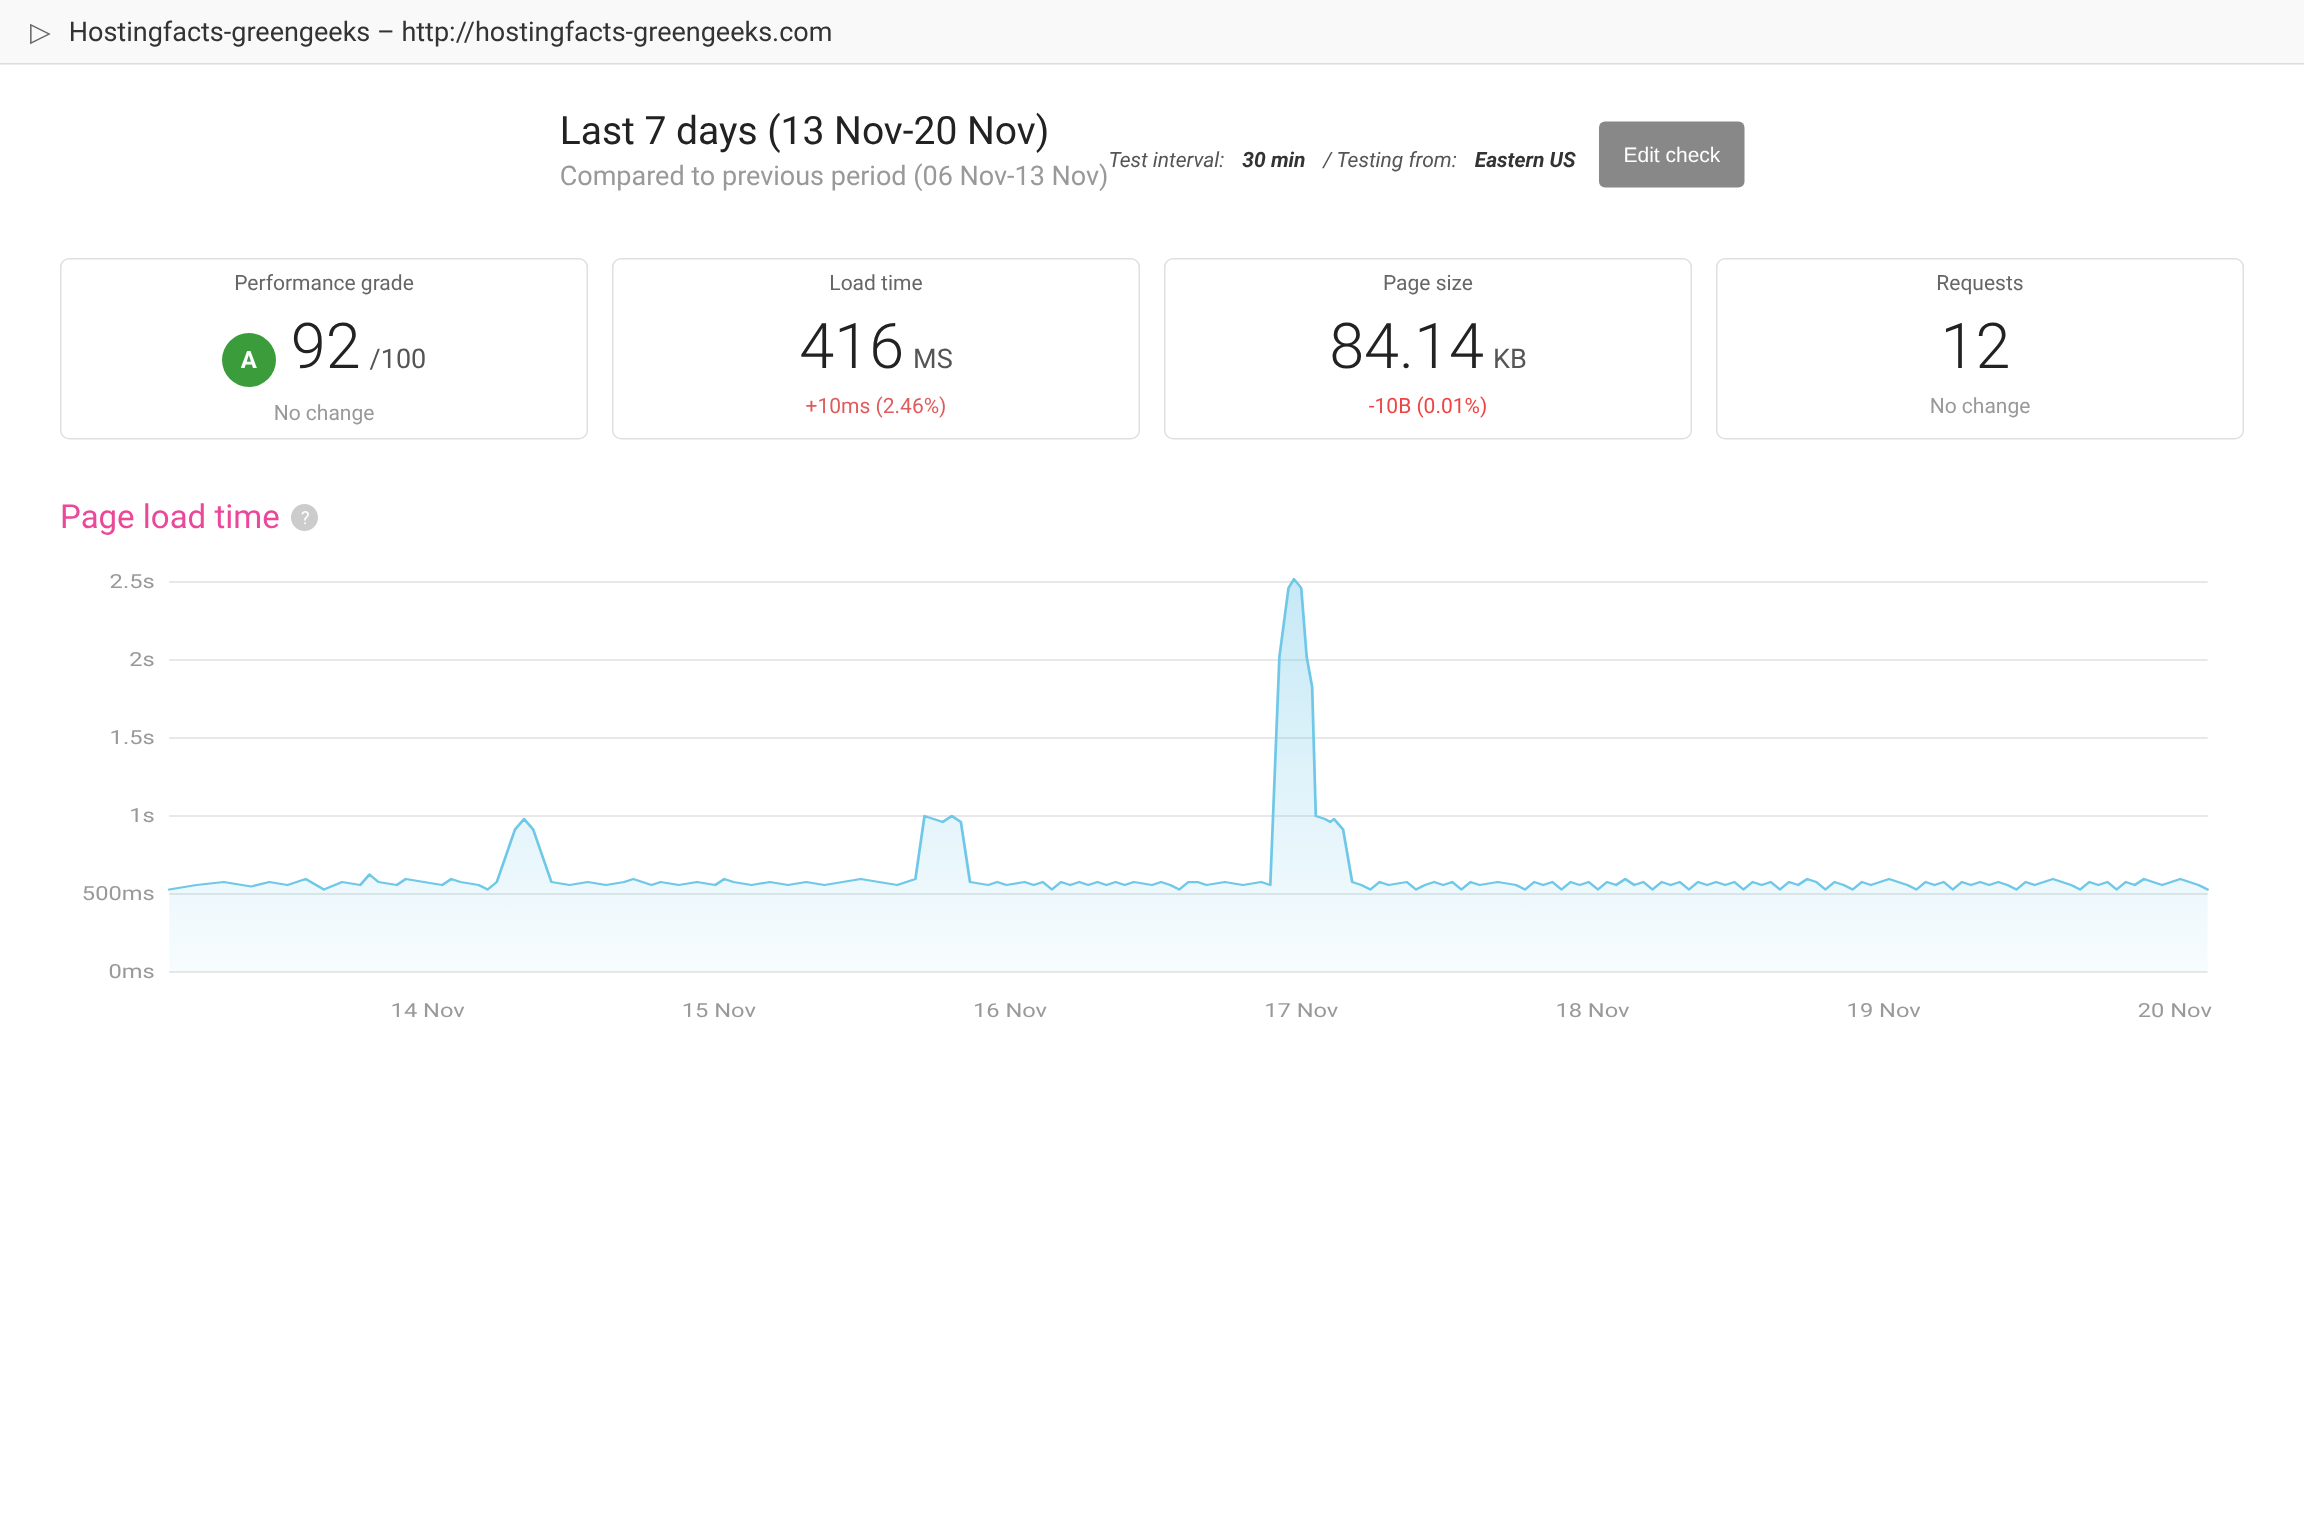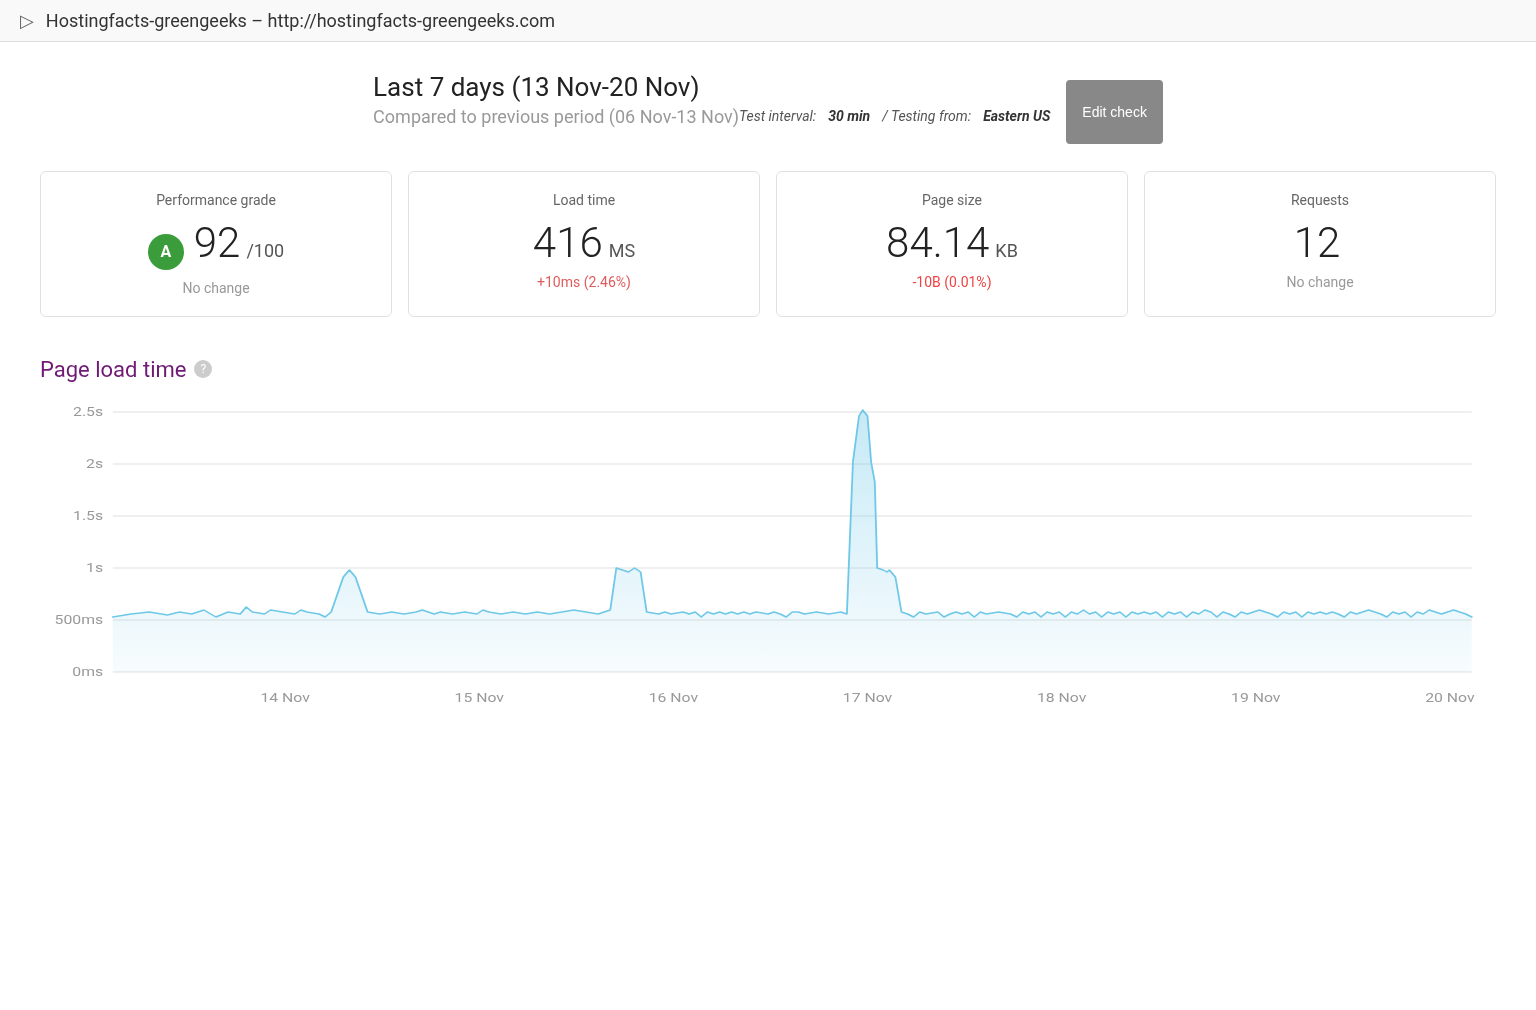--- a/index.html
+++ b/index.html
@@ -57,35 +57,35 @@
       font-style: italic;
     }
     .test-info strong {
       font-weight: 700;
       color: #333;
     }
     .edit-check-btn {
       background: #888;
       color: #fff;
       border: none;
-      padding: 24px 16px;
+      padding: 14px 16px;
       font-size: 14px;
       border-radius: 4px;
       cursor: pointer;
     }
     .metrics-row {
       display: grid;
       grid-template-columns: repeat(4, 1fr);
       gap: 16px;
       margin-bottom: 40px;
     }
     .metric-card {
       border: 1px solid #e0e0e0;
       border-radius: 6px;
-      padding: 20px;
+      padding: 8px;
       text-align: center;
       background: #fff;
     }
     .metric-label {
       font-size: 14px;
       color: #666;
       margin-bottom: 14px;
     }
     .metric-value-row {
       display: flex;
@@ -129,21 +129,21 @@
     }
     .chart-title-row {
       display: flex;
       align-items: center;
       gap: 8px;
       margin-bottom: 20px;
     }
     .chart-title {
       font-size: 22px;
       font-weight: 400;
-      color: #701a75;
+      color: #ec4899;
     }
     .help-icon {
       width: 18px;
       height: 18px;
       border-radius: 50%;
       background: #ccc;
       color: #fff;
       font-size: 12px;
       display: flex;
       align-items: center;

